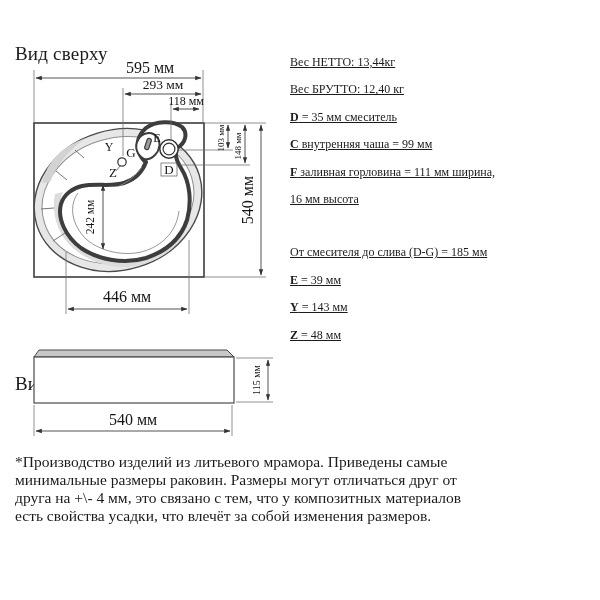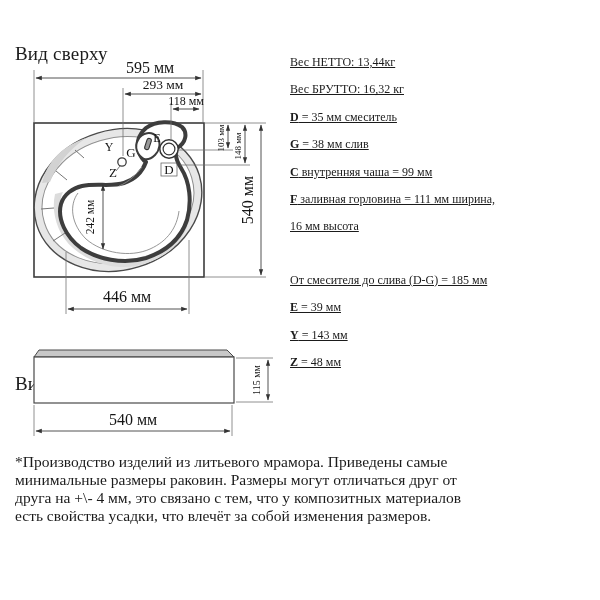--- a/index.html
+++ b/index.html
@@ -140,23 +140,22 @@
       <line x1="268" y1="360" x2="268" y2="400"></line>
       <line x1="36" y1="431" x2="230" y2="431"></line>
     </g>
     <text x="260" y="380" font-size="10" text-anchor="middle" transform="rotate(-90 260 380)">115 мм</text>
     <text x="133" y="425" font-size="16" text-anchor="middle">540 мм</text>
   </g>
 </svg>
 
 <div class="abs specs">
   <div class="spec-line"><span class="b"></span><span>Вес НЕТТО: 13,44кг</span></div>
-  <div class="spec-line"><span class="b"></span><span>Вес БРУТТО: 16,32 кг</span></div>
+  <div class="spec-line"><span class="b"></span><span>Вес БРУТТО: 12,40 кг</span></div>
   <div class="spec-line"><span class="b">D</span><span> = 35 мм смеситель</span></div>
-  <div class="spec-line"><span class="b">G</span><span> = 38 мм слив</span></div>
   <div class="spec-line"><span class="b">C</span><span> внутренняя чаша = 99 мм</span></div>
   <div class="spec-line"><span class="b">F</span><span> заливная горловина = 111 мм ширина,</span></div>
   <div class="spec-line"><span class="b"></span><span>16 мм высота</span></div>
   <div class="spec-line gap"><span class="b"></span><span>От смесителя до слива (D-G) = 185 мм</span></div>
   <div class="spec-line"><span class="b">E</span><span> = 39 мм</span></div>
   <div class="spec-line"><span class="b">Y</span><span> = 143 мм</span></div>
   <div class="spec-line"><span class="b">Z</span><span> = 48 мм</span></div>
 </div>
 
 <div class="abs footnote">*Производство изделий из литьевого мрамора. Приведены самые минимальные размеры раковин. Размеры могут отличаться друг от друга на +\- 4 мм, это связано с тем, что у композитных материалов есть свойства усадки, что влечёт за собой изменения размеров.</div>

